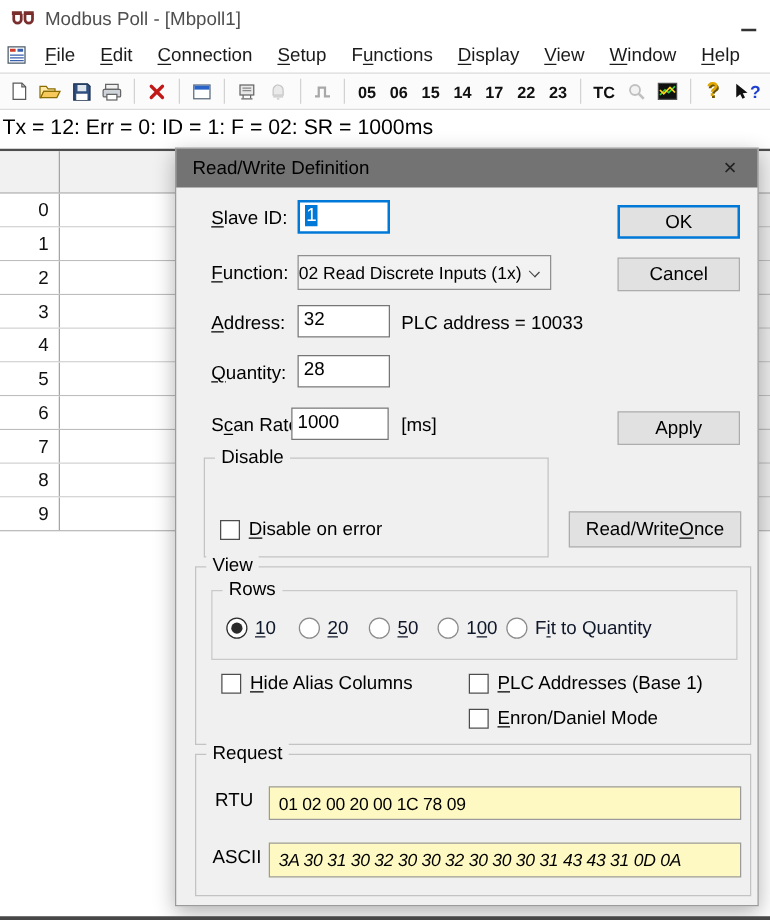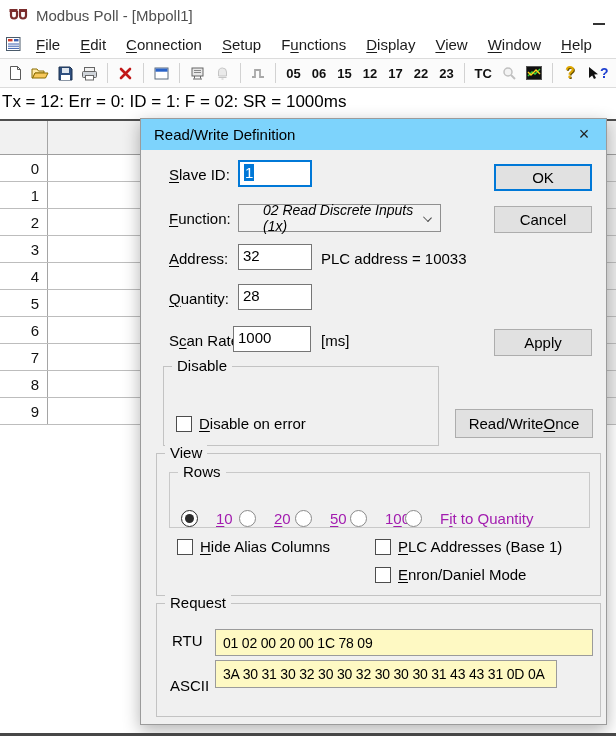--- a/index.html
+++ b/index.html
@@ -31,39 +31,39 @@
   .grid { border-top:2px solid #4e4e4e; }
   .grid-header { height:34px; background:#f1f1f1; border-bottom:1px solid #9e9e9e; display:flex; }
   .corner-cell { width:48px; border-right:1px solid #a5a5a5; }
   .alias-header { width:157px; display:flex; align-items:center; justify-content:center; font-size:15px; color:#111; }
   .grid-row { height:27px; border-bottom:1px solid #bdbdbd; display:flex; background:#ececec; }
   .row-num { width:48px; background:#fff; border-right:1px solid #a5a5a5; display:flex; align-items:center; justify-content:flex-end; padding-right:8px; font-size:15px; color:#111; }
   .row-cell { width:314px; background:#fff; }
 
   
   .dialog { position:absolute; left:140px; top:118px; width:467px; height:607px; background:#f0f0f0; border:1px solid #9b9b9b; box-shadow:0 5px 16px rgba(0,0,0,.30); }
-  .dlg-titlebar { height:31px; background:#7dd3fc; display:flex; align-items:center; padding-left:13px; position:relative; }
+  .dlg-titlebar { height:31px; background:#737373; display:flex; align-items:center; padding-left:13px; position:relative; }
   .dlg-title { font-size:15px; color:#000; }
   .dlg-close { position:absolute; right:6px; top:3px; width:32px; height:25px; display:flex; align-items:center; justify-content:center; font-size:18px; color:#222; }
 
   .lbl { position:absolute; font-size:15px; color:#000; white-space:nowrap; }
   .txt-input { position:absolute; background:#fff; border:1px solid #767676; font-size:15px; padding:2px 4px; color:#000; }
   .focused { border:2px solid #0078d7; }
   .sel-val { background:#0078d7; color:#fff; padding:0 1px; }
   .btn { position:absolute; background:#e1e1e1; border:1px solid #adadad; font-size:15px; color:#000; display:flex; align-items:center; justify-content:center; }
   .btn-default { border:2px solid #0078d7; }
-  .combo { position:absolute; background:#f2f2f2; border:1px solid #8f8f8f; font-size:14px; color:#000; display:flex; align-items:center; padding-left:24px;font-style:italic; }
+  .combo { position:absolute; background:#f2f2f2; border:1px solid #8f8f8f; font-size:14px; color:#000; display:flex; align-items:center; padding-left:0; }
   .combo .chevron { position:absolute; right:9px; top:9px; width:7px; height:7px; border-right:1.6px solid #444; border-bottom:1.6px solid #444; transform:rotate(45deg) scale(1,.8); }
 
   .groupbox { position:absolute; border:1px solid #c3c3c3; }
   .legend { position:absolute; top:-10px; left:8px; background:#f0f0f0; padding:0 5px; font-size:15px; color:#000; white-space:nowrap; }
 
   .check { position:absolute; display:flex; align-items:center; gap:7px; font-size:15px; color:#000; white-space:nowrap; }
   .check .box { width:16px; height:16px; background:#fff; border:1px solid #4d4d4d; flex:0 0 auto; }
-  .radio { position:absolute; display:flex; align-items:center; gap:18px; font-size:15px; color:#a21caf; white-space:nowrap;margin-top:16px; }
+  .radio { position:absolute; display:flex; align-items:center; gap:6px; font-size:15px; color:#0f172a; white-space:nowrap; }
   .radio .circle { width:17px; height:17px; border-radius:50%; background:#fff; border:1px solid #8a8a8a; flex:0 0 auto; display:flex; align-items:center; justify-content:center; }
   .radio.selected .circle { border:1.5px solid #2b2b2b; }
   .radio.selected .circle::after { content:""; width:9px; height:9px; border-radius:50%; background:#2b2b2b; }
 
   .ro-field { position:absolute; background:#fef9c3; border:1px solid #9b9b9b; font-size:14px; letter-spacing:-0.2px; color:#000; display:flex; align-items:center; padding-left:7px; white-space:nowrap; overflow:hidden; }
 
   .win-bottom { position:absolute; left:0; right:0; bottom:0; height:3px; background:#474747; }
 </style>
 </head>
 <body>
@@ -162,21 +162,21 @@
   <span class="tb-btn">
     <svg width="14" height="12">
         <path d="M1 10h3V3h5v7h4" fill="none" stroke="#a8a8a8" stroke-width="1.8"></path>
       </svg>
   </span>
   <span class="tb-sep"></span>
   <span style="display:flex; align-items:center; gap:3px;">
       <span class="tb-num">05</span>
       <span class="tb-num">06</span>
       <span class="tb-num">15</span>
-      <span class="tb-num">12</span>
+      <span class="tb-num">14</span>
       <span class="tb-num">17</span>
       <span class="tb-num">22</span>
       <span class="tb-num">23</span>
     </span>
   <span class="tb-sep"></span>
   <span class="tb-text">TC</span>
   <span class="tb-btn">
     <svg width="14" height="14" opacity="0.6">
         <circle cx="6" cy="6" r="4" fill="#eee" stroke="#9a9a9a" stroke-width="1.5"></circle>
         <path d="M9 9l4 4" stroke="#9a9a9a" stroke-width="2"></path>
@@ -331,17 +331,17 @@
       <span class="box"></span>
       <span><span class="mn-u">E</span>nron/Daniel Mode</span>
     </span>
   </div>
 
   <div class="groupbox" style="left:15px; top:484px; width:445px; height:114px;">
     <span class="legend">Request</span>
     <span class="lbl" style="left:15px; top:28px; font-size:15px;">RTU</span>
     <div class="ro-field" style="left:58px; top:25px; width:378px; height:27px;">01 02 00 20 00 1C 78 09</div>
     <span class="lbl" style="left:13px; top:73px; font-size:15px;">ASCII</span>
-    <div class="ro-field" style="left:58px; top:56px; width:342px; height:28px;">3A 30 31 30 32 30 30 32 30 30 30 31 43 43 31 0D 0A</div>
+    <div class="ro-field" style="left:58px; top:70px; width:378px; height:28px;font-style:italic;">3A 30 31 30 32 30 30 32 30 30 30 31 43 43 31 0D 0A</div>
   </div>
 </div>
 
 <div class="win-bottom"></div>
 
 </body></html>

